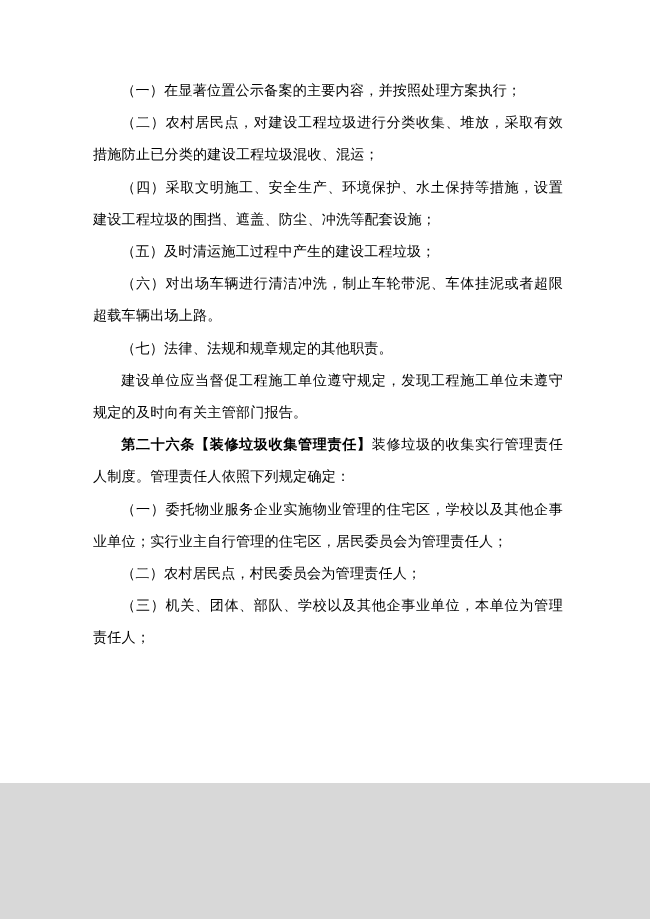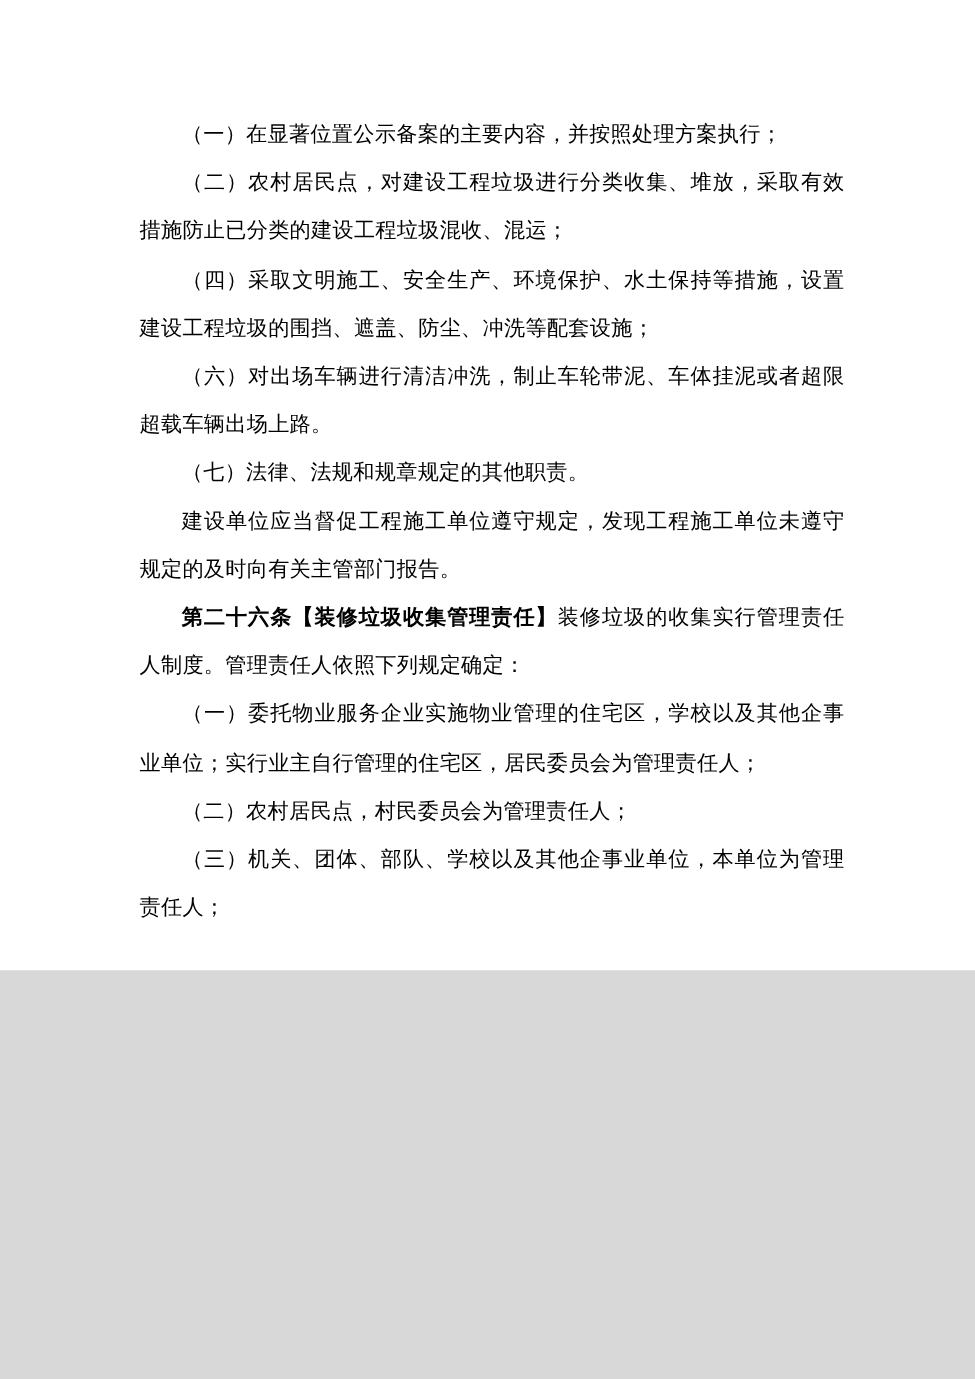--- a/index.html
+++ b/index.html
@@ -6,21 +6,21 @@
     margin: 0;
     padding: 0;
     background: #d8d8d8;
   }
   body {
     font-family: "DejaVu Sans", "Liberation Sans", sans-serif;
   }
   .page {
     position: relative;
     width: 650px;
-    height: 647px;
+    height: 783px;
     background: #ffffff;
     margin: 0 auto;
     overflow: hidden;
     box-sizing: border-box;
   }
   .content {
     position: absolute;
     left: 93px;
     top: 74px;
     width: 470px;
@@ -56,20 +56,21 @@
 <div class="page">
   <div class="content">
 
     <p class="para indent"><span>（一）在显著位置公示备案的主要内容，并按照处理方案执行；</span></p>
 
     <p class="para indent"><span>（二）农村居民点，对建设工程垃圾进行分类收集、堆放，采取有效措施防止已分类的建设工程垃圾混收、混运；</span></p>
 
 
     <p class="para indent"><span>（四）采取文明施工、安全生产、环境保护、水土保持等措施，设置建设工程垃圾的围挡、遮盖、防尘、冲洗等配套设施；</span></p>
 
+    <p class="para indent"><span>（五）及时清运施工过程中产生的建设工程垃圾；</span></p>
 
     <p class="para indent"><span>（六）对出场车辆进行清洁冲洗，制止车轮带泥、车体挂泥或者超限超载车辆出场上路。</span></p>
 
     <p class="para indent"><span>（七）法律、法规和规章规定的其他职责。</span></p>
 
     <p class="para indent"><span>建设单位应当督促工程施工单位遵守规定，发现工程施工单位未遵守规定的及时向有关主管部门报告。</span></p>
 
     <p class="para indent"><b>第二十六条【装修垃圾收集管理责任】</b><span>装修垃圾的收集实行管理责任人制度。管理责任人依照下列规定确定：</span></p>
 
     <p class="para indent"><span>（一）委托物业服务企业实施物业管理的住宅区，学校以及其他企事业单位；实行业主自行管理的住宅区，居民委员会为管理责任人；</span></p>

